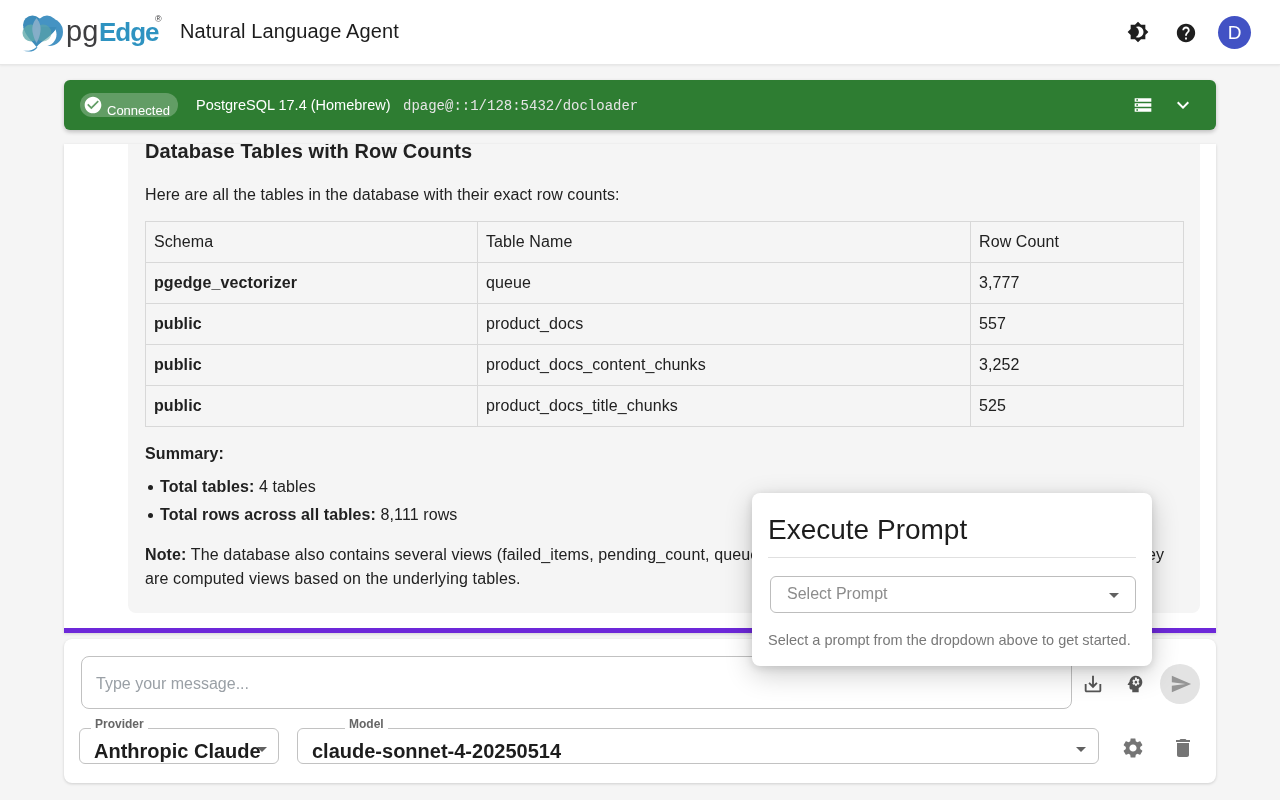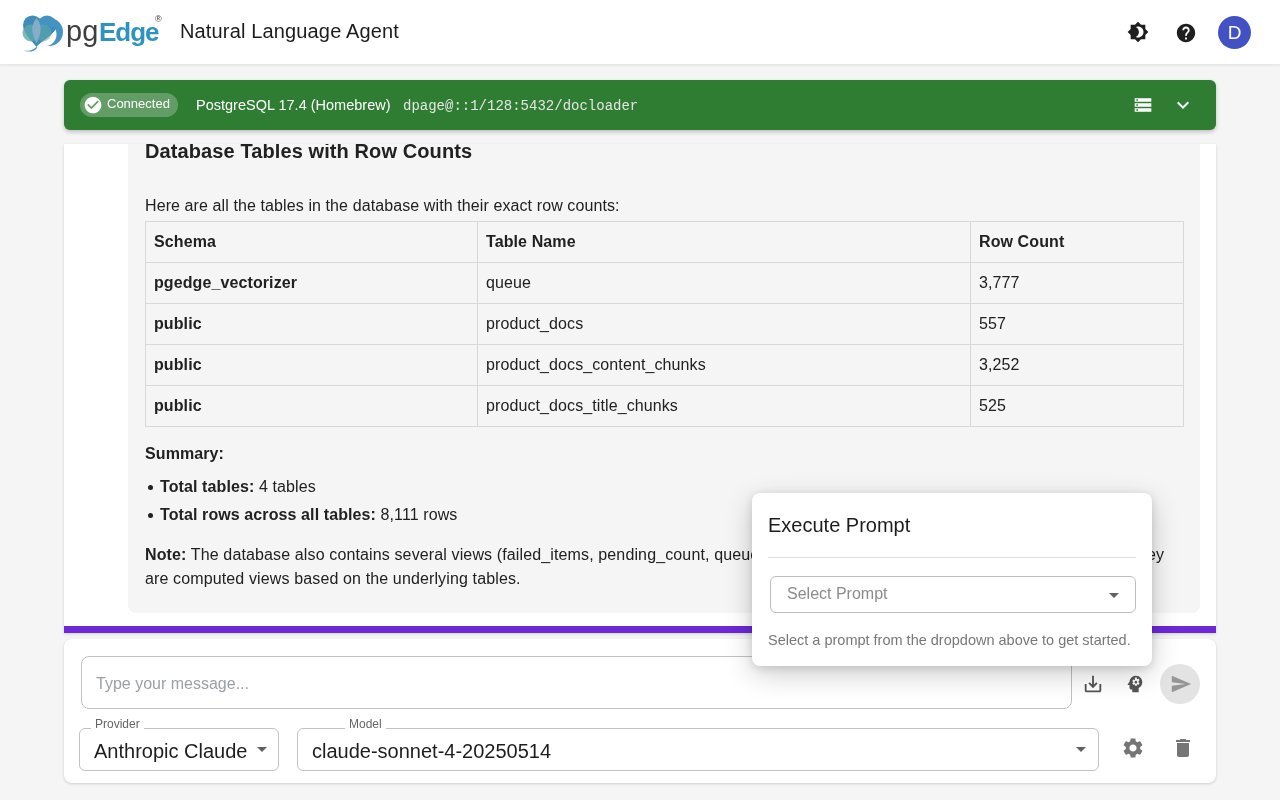--- a/index.html
+++ b/index.html
@@ -10,58 +10,58 @@
   #header { position:absolute; left:0; top:0; width:1280px; height:65px; background:#fff;
             border-bottom:1px solid #e7e7e7; box-shadow:0 1px 2px rgba(0,0,0,.06); z-index:5; }
   #title { position:absolute; left:180px; top:20px; font-size:20px; font-weight:500; color:#1c1c1c; letter-spacing:.15px; }
 
   
   #connbar { position:absolute; left:64px; top:80px; width:1152px; height:50px; background:#2e7d32;
              border-radius:6px; box-shadow:0 2px 4px rgba(0,0,0,.22); z-index:4; }
   #chip { position:absolute; left:16px; top:13px; height:24px; width:98px; border-radius:12px;
           background:rgba(255,255,255,.25); color:#fff; }
   #chip svg { position:absolute; left:3px; top:2px; }
-  #chip span { position:absolute; left:27px; top:3px; font-size:13px;text-align:center; }
+  #chip span { position:absolute; left:27px; top:10px; font-size:13px;text-align:center; }
   .connbar-txt { position:absolute; top:17px; color:#fff; font-size:14.5px; }
   .connbar-mono { position:absolute; top:18px; color:#e5e5e5; font-size:14px; font-family:"Liberation Mono", monospace; }
 
   
   #chatpaper { position:absolute; left:64px; top:144px; width:1152px; height:489px; background:#fff;
-               box-shadow:0 1px 3px rgba(0,0,0,.14); border-bottom:7px solid #6d28d9; overflow:hidden; z-index:1; }
+               box-shadow:0 1px 3px rgba(0,0,0,.14); border-bottom:5px solid #6d28d9; overflow:hidden; z-index:1; }
   #bubble { position:absolute; left:64px; top:-21px; width:1072px; height:490px; background:#f5f5f5; border-radius:8px; }
 
   .msg { position:absolute; color:#212121; font-size:16px; letter-spacing:.1px; }
   .b { font-weight:bold; }
 
   
   #tbl { position:absolute; left:81px; top:77px; border-collapse:collapse; }
   #tbl td, #tbl th { border:1px solid #d8d8d8; font-size:16px; letter-spacing:.1px; text-align:left; font-weight:normal;
                      color:#212121; padding:0 0 0 8px; height:41px; vertical-align:middle; }
-  #tbl th { font-weight:bold; }
+  #tbl th { font-weight:normal; }
   #tbl td.b { font-weight:bold; }
   .c1 { width:332px; } .c2 { width:493px; } .c3 { width:213px; }
 
   .bullet { position:absolute; width:5px; height:5px; border-radius:50%; background:#212121; }
 
   
   #botpanel { position:absolute; left:64px; top:639px; width:1152px; height:144px; background:#fff;
               border-radius:8px; box-shadow:0 1px 3px rgba(0,0,0,.16); z-index:2; }
   #msginput { position:absolute; left:17px; top:17px; width:991px; height:53px; border:1px solid #c1c1c1;
               border-radius:8px; background:#fff; }
   #msginput span { position:absolute; left:14px; top:18px; font-size:16px; color:#9aa0a6; }
   #sendbtn { position:absolute; left:1096px; top:25px; width:40px; height:40px; border-radius:50%; background:#e3e3e3; }
 
-  .sel { position:absolute; top:89px; height:43px; border:1px solid #c2c2c2; border-radius:6px; background:#fff; }
+  .sel { position:absolute; top:89px; height:36px; border:1px solid #c2c2c2; border-radius:6px; background:#fff;font-weight:bold; }
   .sel-label { position:absolute; top:-12px; font-size:12px; color:#666; background:#fff; padding:0 4px; line-height:14px; }
   .sel-val { position:absolute; top:11px; font-size:20px; color:#1d1d1d; }
 
   
   #popup { position:absolute; left:752px; top:493px; width:400px; height:173px; background:#fff; border-radius:8px;
            box-shadow:0 8px 28px rgba(0,0,0,.2), 0 2px 8px rgba(0,0,0,.12); z-index:10; }
-  #popup h2 { position:absolute; left:16px; top:21px; font-size:20px; font-weight:400; color:#1d1d1d; }
+  #popup h2 { position:absolute; left:16px; top:21px; font-size:28px; font-weight:400; color:#1d1d1d; }
   #pdivider { position:absolute; left:16px; top:64px; width:368px; height:1px; background:#e0e0e0; }
   #pselect { position:absolute; left:18px; top:83px; width:366px; height:37px; border:1px solid #bdbdbd; border-radius:6px; }
   #pselect span { position:absolute; left:16px; top:8px; font-size:16px; color:#8c8c8c; }
   #phelper { position:absolute; left:16px; top:139px; font-size:14.5px; color:#787878; }
 </style>
 </head>
 <body>
 
 <div id="header">
   <svg width="150" height="46" viewBox="0 0 150 46" style="position:absolute;left:22px;top:9px;">
@@ -111,21 +111,21 @@
   </svg>
 
   <svg width="24" height="24" viewBox="0 0 24 24" style="position:absolute;left:1107px;top:13px;" fill="#fff">
     <path d="M16.59 8.59 12 13.17 7.41 8.59 6 10l6 6 6-6z"></path>
   </svg>
 </div>
 
 <div id="chatpaper">
   <div id="bubble"></div>
   <div class="msg b" style="left:81px; top:-4px; font-size:20px;">Database Tables with Row Counts</div>
-  <div class="msg" style="left:81px; top:53px;text-align:right;">Here are all the tables in the database with their exact row counts:</div>
+  <div class="msg" style="left:81px; top:42px;text-align:right;">Here are all the tables in the database with their exact row counts:</div>
 
   <table id="tbl">
     <tbody>
         <tr>
           <th class="c1">Schema</th>
           <th class="c2">Table Name</th>
           <th class="c3">Row Count</th>
         </tr>
     <tr>
           <td class="b">pgedge_vectorizer</td>

